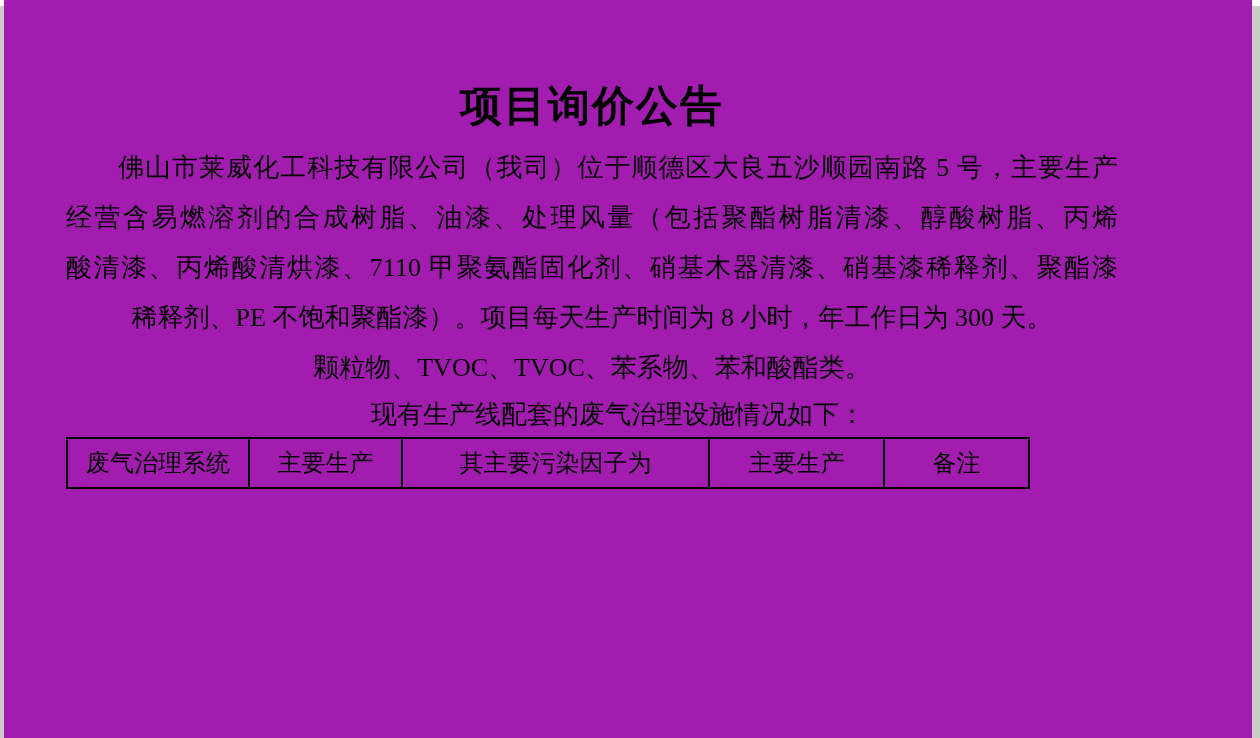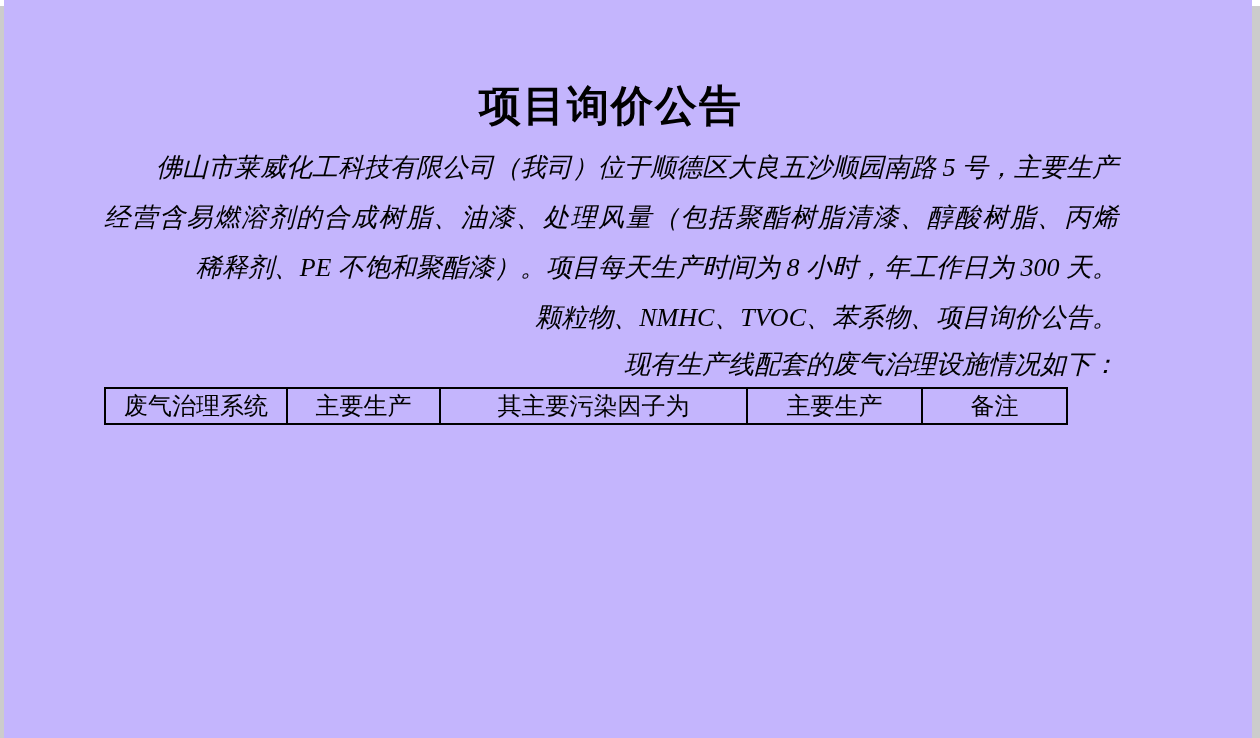--- a/index.html
+++ b/index.html
@@ -20,58 +20,57 @@
   .fab {
     position: absolute;
     left: 1214px; top: -13px;
     width: 16px; height: 16px;
     border-radius: 50%;
     background: #2f6fe8;
     cursor: pointer;
   }
   .doc {
     position: absolute; top: 0; left: 4px; right: 8px; bottom: 0;
-    background: #c4b5fd;
-    padding: 80px 134px 0 100px; 
+    background: #a21caf;
+    padding: 80px 134px 0 62px; 
     box-sizing: border-box;
   }
   .doc-title {
     font-size: 42px;
     font-weight: bold;
     text-align: center;
     line-height: 52px;
     letter-spacing: 2px;
     margin: 0 0 11px 0;
   }
   .para { margin: 0; }
   .line {
     font-size: 26px;
     line-height: 50px;
     white-space: normal;
-    font-style: italic;
   }
   .just {
     text-align: justify;
     text-align-last: justify;
   }
-  .last { text-align: right; }
+  .last { text-align: center; }
   .indent { text-indent: 2em; }
   .line-tight { line-height: 44px; }
   table.wg {
     border-collapse: collapse;
     table-layout: fixed;
     width: 962px;
     font-size: 24px;
   }
   table.wg td, table.wg th {
     border: 2px solid #000000;
     text-align: center;
     vertical-align: middle;
     font-weight: normal;
-    height: 36px;
+    height: 50px;
     padding: 0 2px;
     box-sizing: border-box;
     overflow: hidden;
   }
   .col-system  { width: 182px; }
   .col-loc     { width: 153px; }
   .col-proc    { width: 307px; }
   .col-flow    { width: 175px; }
   .col-note    { width: 145px; }
 </style>
@@ -84,25 +83,26 @@
   <div class="gutter gutter-right"></div>
   <div class="fab"></div>
 
   <div class="doc">
 
     <h1 class="doc-title">项目询价公告</h1>
 
     <div class="para">
       <div class="line just indent">佛山市莱威化工科技有限公司（我司）位于顺德区大良五沙顺园南路 5 号，主要生产</div>
       <div class="line just">经营含易燃溶剂的合成树脂、油漆、处理风量（包括聚酯树脂清漆、醇酸树脂、丙烯</div>
+      <div class="line just">酸清漆、丙烯酸清烘漆、7110 甲聚氨酯固化剂、硝基木器清漆、硝基漆稀释剂、聚酯漆</div>
       <div class="line last">稀释剂、PE 不饱和聚酯漆）。项目每天生产时间为 8 小时，年工作日为 300 天。</div>
     </div>
 
     <div class="para">
-      <div class="line last">颗粒物、NMHC、TVOC、苯系物、项目询价公告。</div>
+      <div class="line last">颗粒物、TVOC、TVOC、苯系物、苯和酸酯类。</div>
     </div>
 
     <div class="para">
       <div class="line last indent line-tight">现有生产线配套的废气治理设施情况如下：</div>
     </div>
 
     <table class="wg">
       <colgroup>
         <col class="col-system">
           <col class="col-loc">

